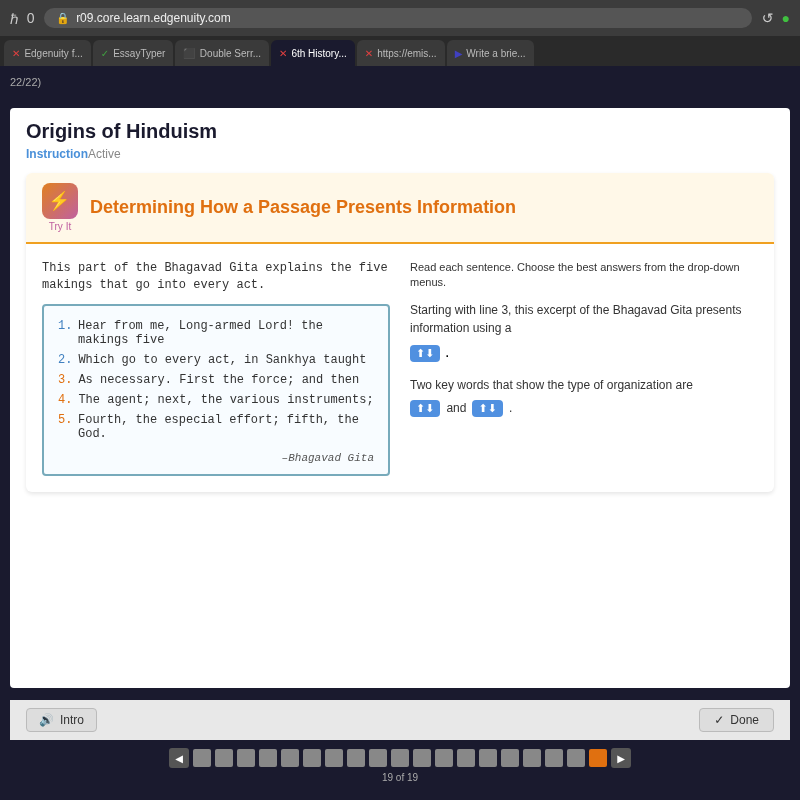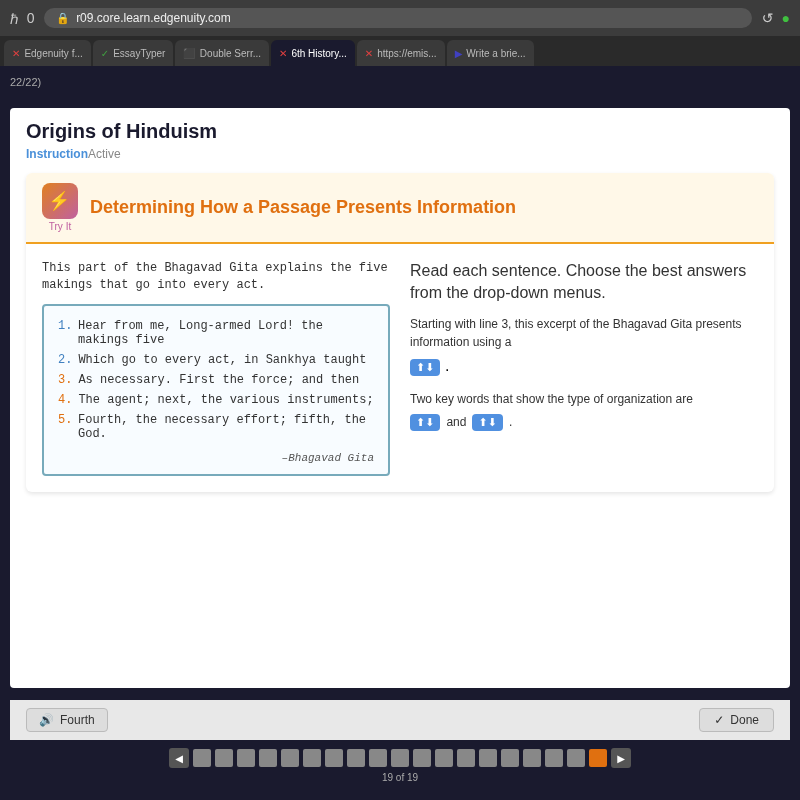--- a/index.html
+++ b/index.html
@@ -224,21 +224,21 @@
     .citation {
       text-align: right;
       font-style: italic;
       font-size: 11px;
       color: #555;
       margin-top: 8px;
     }
 
     
     .instruction-text {
-      font-size: 16px;
+      font-size: 11px;
       color: #333;
       margin-bottom: 10px;
       line-height: 1.4;
     }
 
     .question-block {
       margin-bottom: 14px;
     }
 
     .question-text {
@@ -439,21 +439,21 @@
             <li>
               <span class="list-number orange">3.</span>
               <span>As necessary. First the force; and then</span>
             </li>
             <li>
               <span class="list-number orange">4.</span>
               <span>The agent; next, the various instruments;</span>
             </li>
             <li>
               <span class="list-number orange">5.</span>
-              <span>Fourth, the necessary effort; fifth, the God.</span>
+              <span>Fourth, the especial effort; fifth, the God.</span>
             </li>
           </ol>
           <p class="citation">–Bhagavad Gita</p>
         </div>
       </div>
 
       <div class="right-column">
         <p class="instruction-text">Read each sentence. Choose the best answers from the drop-down menus.</p>
 
         <div class="question-block">
@@ -480,21 +480,21 @@
           </div>
         </div>
       </div>
     </div>
   </div>
 </div>
 
 <div class="bottom-bar">
   <button class="intro-btn">
     <span>🔊</span>
-    <span>Fourth</span>
+    <span>Intro</span>
   </button>
   <button class="done-btn">
     <span>✓</span>
     <span>Done</span>
   </button>
 </div>
 
 <div class="pagination-bar">
   <div class="pagination-arrow">◀</div>
   <div class="page-dot"></div>

